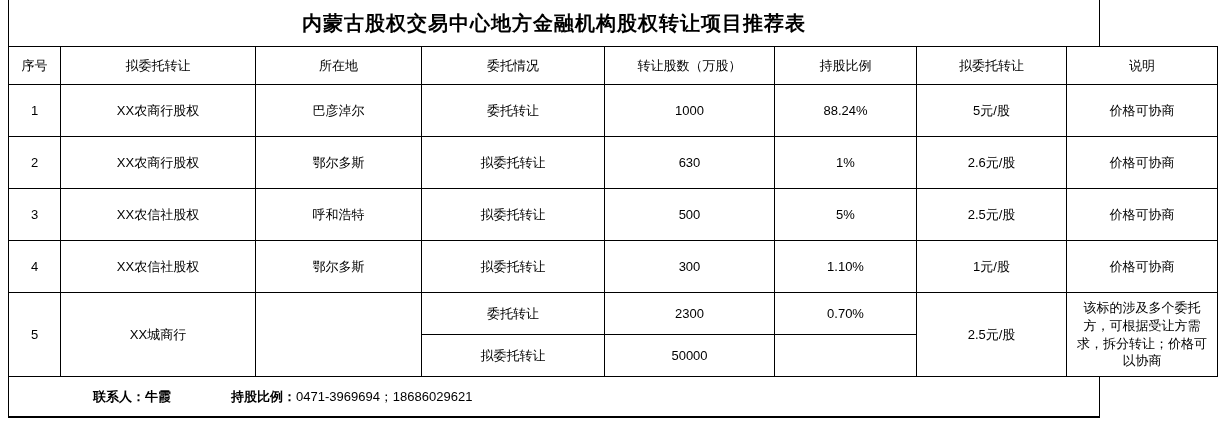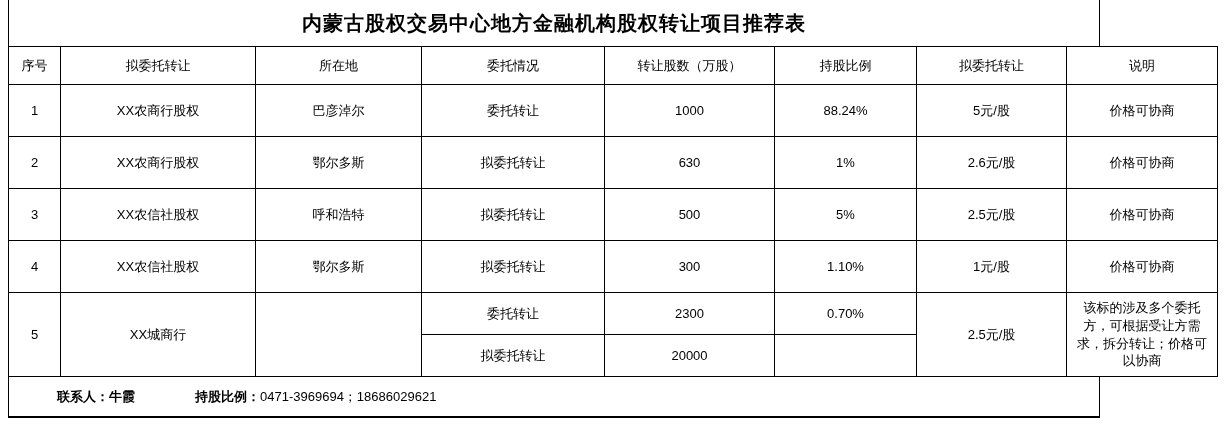--- a/index.html
+++ b/index.html
@@ -79,20 +79,21 @@
     height: 40px;
     border-left: 1px solid #000;
     border-right: 1px solid #000;
     border-bottom: 1px solid #000;
     box-sizing: border-box;
     margin: 0 8px;
     display: flex;
     align-items: center;
     font-size: 13px;
     font-weight: bold;
+    padding-left: 36px;
   }
   .footer .contact-person {
     margin-left: 48px;
   }
   .footer .contact-way {
     margin-left: 60px;
     font-weight: bold;
   }
   .footer .contact-way .value {
     font-weight: normal;
@@ -182,21 +183,21 @@
         <td rowspan="2">XX城商行</td>
         <td rowspan="2"></td>
         <td>委托转让</td>
         <td>2300</td>
         <td>0.70%</td>
         <td rowspan="2">2.5元/股</td>
         <td rowspan="2" class="note-cell">该标的涉及多个委托方，可根据受让方需求，拆分转让；价格可以协商</td>
       </tr>
       <tr class="split-row">
         <td>拟委托转让</td>
-        <td>20000</td>
+        <td>50000</td>
         <td></td>
       </tr>
     </tbody>
   </table>
 
   <div class="footer">
     <span class="contact-person"><span>联系人：</span><span>牛霞</span></span>
     <span class="contact-way"><span>持股比例：</span><span class="value">0471-3969694；18686029621</span></span>
   </div>
 

